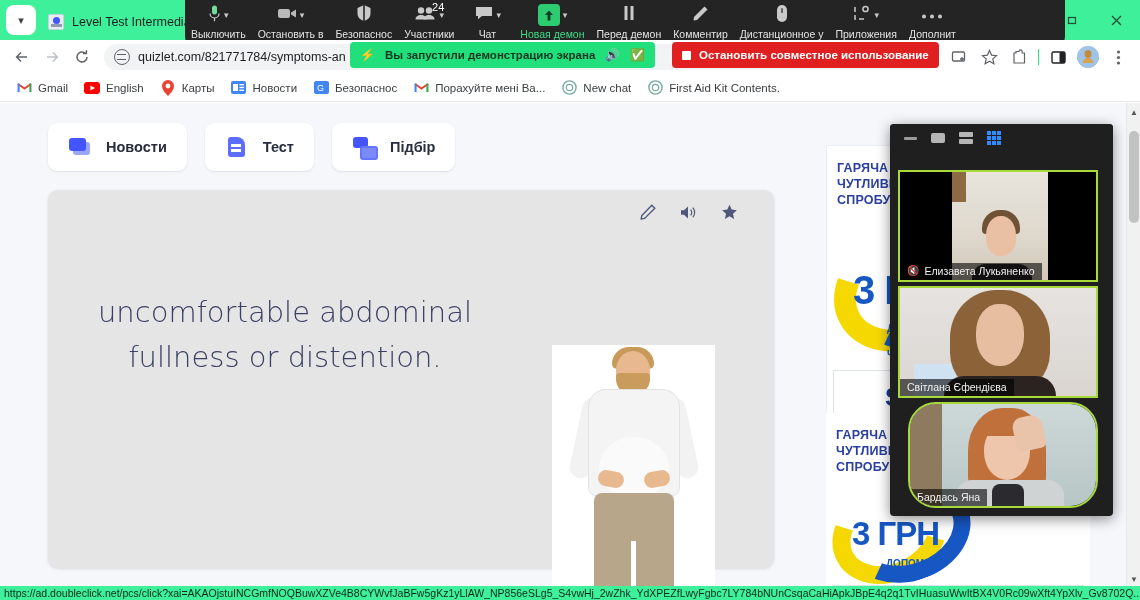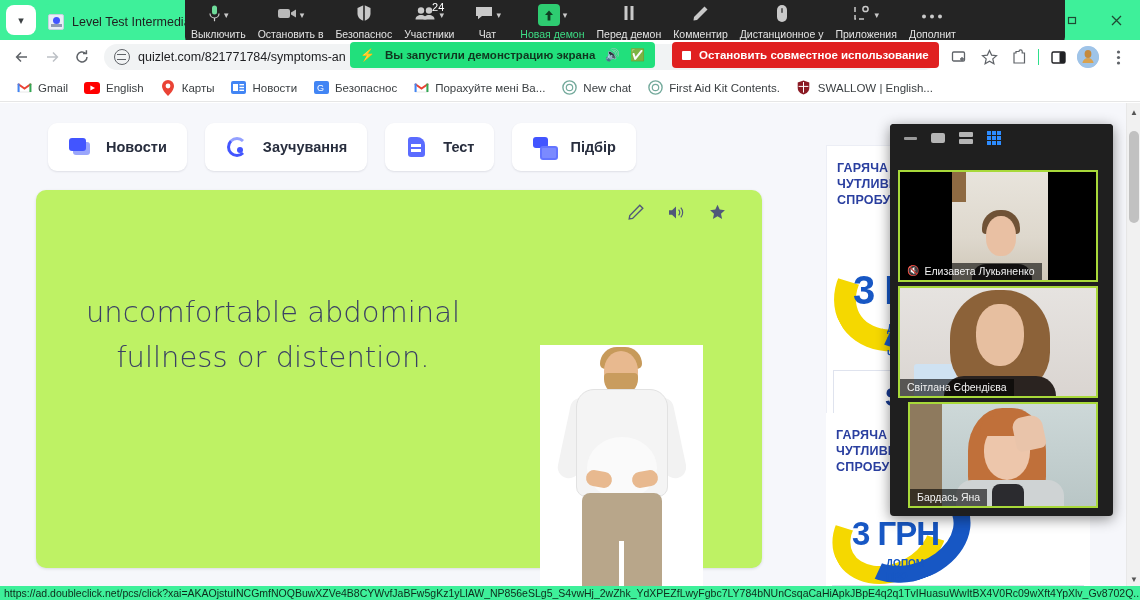--- a/index.html
+++ b/index.html
@@ -212,22 +212,22 @@
     content:""; position:absolute; left:1px; top:2px; width:15px; height:11px;
     background:#4255ff; border-radius:3px;
   }
   .ic-match:after {
     content:""; position:absolute; left:8px; top:11px; width:14px; height:10px;
     background:#7b8aff; border-radius:3px; border:2.5px solid #6374ff;
   }
 
   
   .flashcard {
-    position: absolute; left: 36px; top: 87px; width: 726px; height: 378px;
-    background: #bef264; border-radius: 10px;
+    position: absolute; left: 48px; top: 87px; width: 726px; height: 378px;
+    background: #e5e5e5; border-radius: 10px;
     box-shadow: 0 1px 3px rgba(20,24,50,.12);
   }
   .card-tools {
     position: absolute; right: 36px; top: 14px;
     display: flex; align-items: center; gap: 24px; color: #50587a;
   }
   .card-tool { font-size: 15px; line-height: 1; }
   .card-term {
     position: absolute; left: 42px; top: 100px; width: 390px;
     text-align: center;
@@ -346,21 +346,21 @@
   .t2 .bg { position:absolute; inset:0; background: linear-gradient(180deg,#e6e3e0 0%, #dad5d1 100%); }
   .t2 .hair { position:absolute; left:50px; top:2px; width:100px; height:104px; background:#8c6239; border-radius:46% 46% 40% 40%; }
   .t2 .hair-tex { position:absolute; left:56px; top:10px; width:88px; height:92px; border-radius:46%;
       background: radial-gradient(circle at 30% 30%, rgba(255,255,255,.12) 0 4px, transparent 5px),
                   radial-gradient(circle at 70% 55%, rgba(0,0,0,.12) 0 5px, transparent 6px); }
   .t2 .face { position:absolute; left:76px; top:16px; width:48px; height:62px; background:#e7bfa0; border-radius:46% 46% 48% 48%; }
   .t2 .shoulder { position:absolute; left:44px; top:88px; width:112px; height:30px; background:#2a2320; border-radius:20px 20px 0 0; }
   .t2 .paper { position:absolute; left:14px; top:76px; width:42px; height:40px; background:#cfe2f2; border-radius:3px; }
 
   
-  .t3 { left: 18px; top: 278px; width: 190px; height: 106px; }
+  .t3 { left: 18px; top: 278px; width: 190px; height: 106px; border-radius: 28px; }
   .t3 .bg { position:absolute; inset:0; background: linear-gradient(180deg,#cdd8d8 0%, #b9c6c6 100%); }
   .t3 .wall { position:absolute; left:0; top:0; width:32px; height:100%; background:#8e7a5e; }
   .t3 .hair { position:absolute; left:58px; top:4px; width:78px; height:98px; background:#c0703a; border-radius:44% 44% 30% 30%; }
   .t3 .face { position:absolute; left:74px; top:20px; width:46px; height:56px; background:#edc6ab; border-radius:46% 46% 50% 50%; }
   .t3 .bang { position:absolute; left:70px; top:12px; width:54px; height:20px; background:#c0703a; border-radius:16px 16px 6px 6px; }
   .t3 .hand { position:absolute; left:104px; top:12px; width:30px; height:34px; background:#e9c4aa; border-radius:10px 12px 6px 6px; transform:rotate(-12deg); }
   .t3 .sweater { position:absolute; left:46px; top:76px; width:108px; height:32px; background:#cfd3d4; border-radius:16px 16px 0 0; }
   .t3 .inner { position:absolute; left:82px; top:80px; width:32px; height:28px; background:#2b2b2f; border-radius:8px 8px 0 0; }
 
   
@@ -689,43 +689,28 @@
     </div>
     <div class="bm">
       <span class="bm-ic">
           <svg width="15" height="15" viewBox="0 0 15 15">
             <circle cx="7.5" cy="7.5" r="6.6" fill="none" stroke="#74aa9c" stroke-width="1.4"></circle>
             <circle cx="7.5" cy="7.5" r="3.2" fill="none" stroke="#74aa9c" stroke-width="1.2"></circle>
           </svg>
         </span>
       <span>First Aid Kit Contents.</span>
     </div>
-    <div class="bm">
-      <span class="bm-ic">
-          <svg width="13" height="15" viewBox="0 0 13 15">
-            <path d="M6.5 0.5 L12.3 2.4 v5.4c0 3.6-2.6 5.8-5.8 6.7C3.3 13.6.7 11.4.7 7.8V2.4z" fill="#8b1a24"></path>
-            <path d="M6.5 2 v10.6 M1.6 6.4 h9.8" stroke="#fff" stroke-width="1"></path>
-          </svg>
-        </span>
-      <span>SWALLOW | English...</span>
-    </div>
   </div>
 
   <div class="page">
 
     <div class="modes">
       <div class="mode-card">
         <span class="mi ic-cards"></span>
         <span class="mode-label">Новости</span>
-      </div>
-      <div class="mode-card">
-        <span class="mi">
-            <span class="ic-learn" style="position:absolute;"></span>
-          </span>
-        <span class="mode-label">Заучування</span>
       </div>
       <div class="mode-card">
         <span class="mi ic-test"></span>
         <span class="mode-label">Тест</span>
       </div>
       <div class="mode-card">
         <span class="mi ic-match"></span>
         <span class="mode-label">Підбір</span>
       </div>
     </div>

